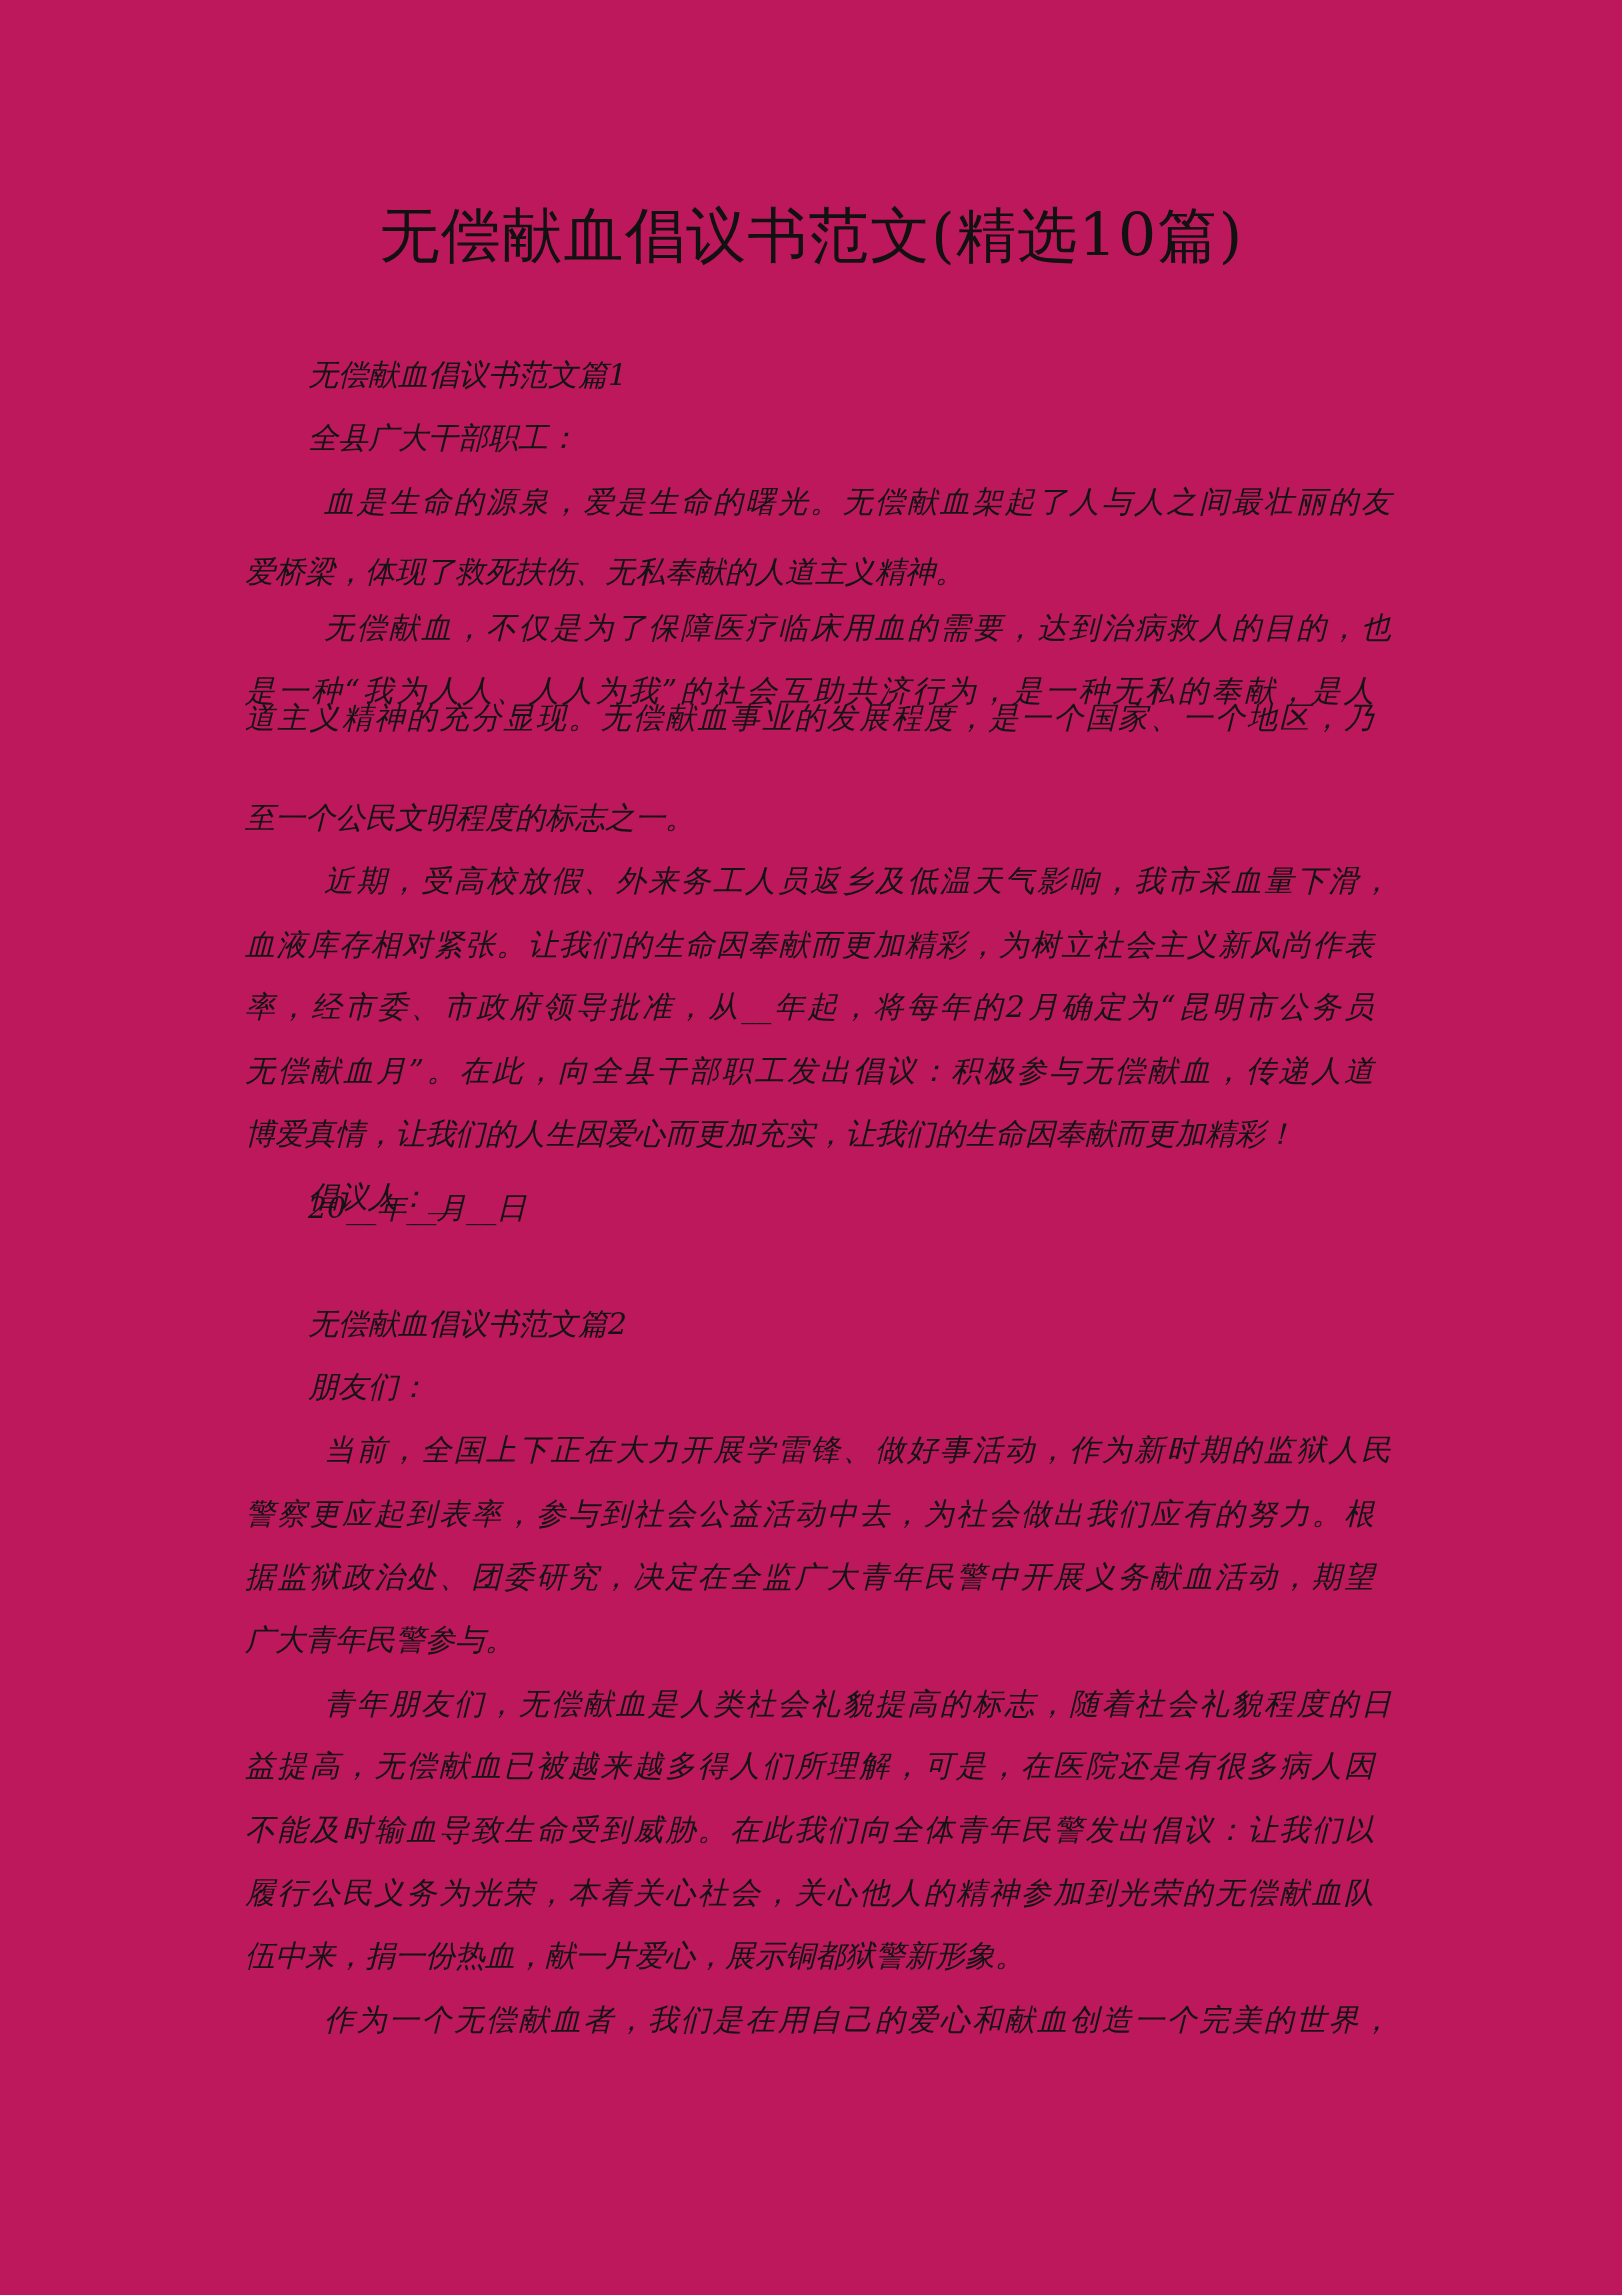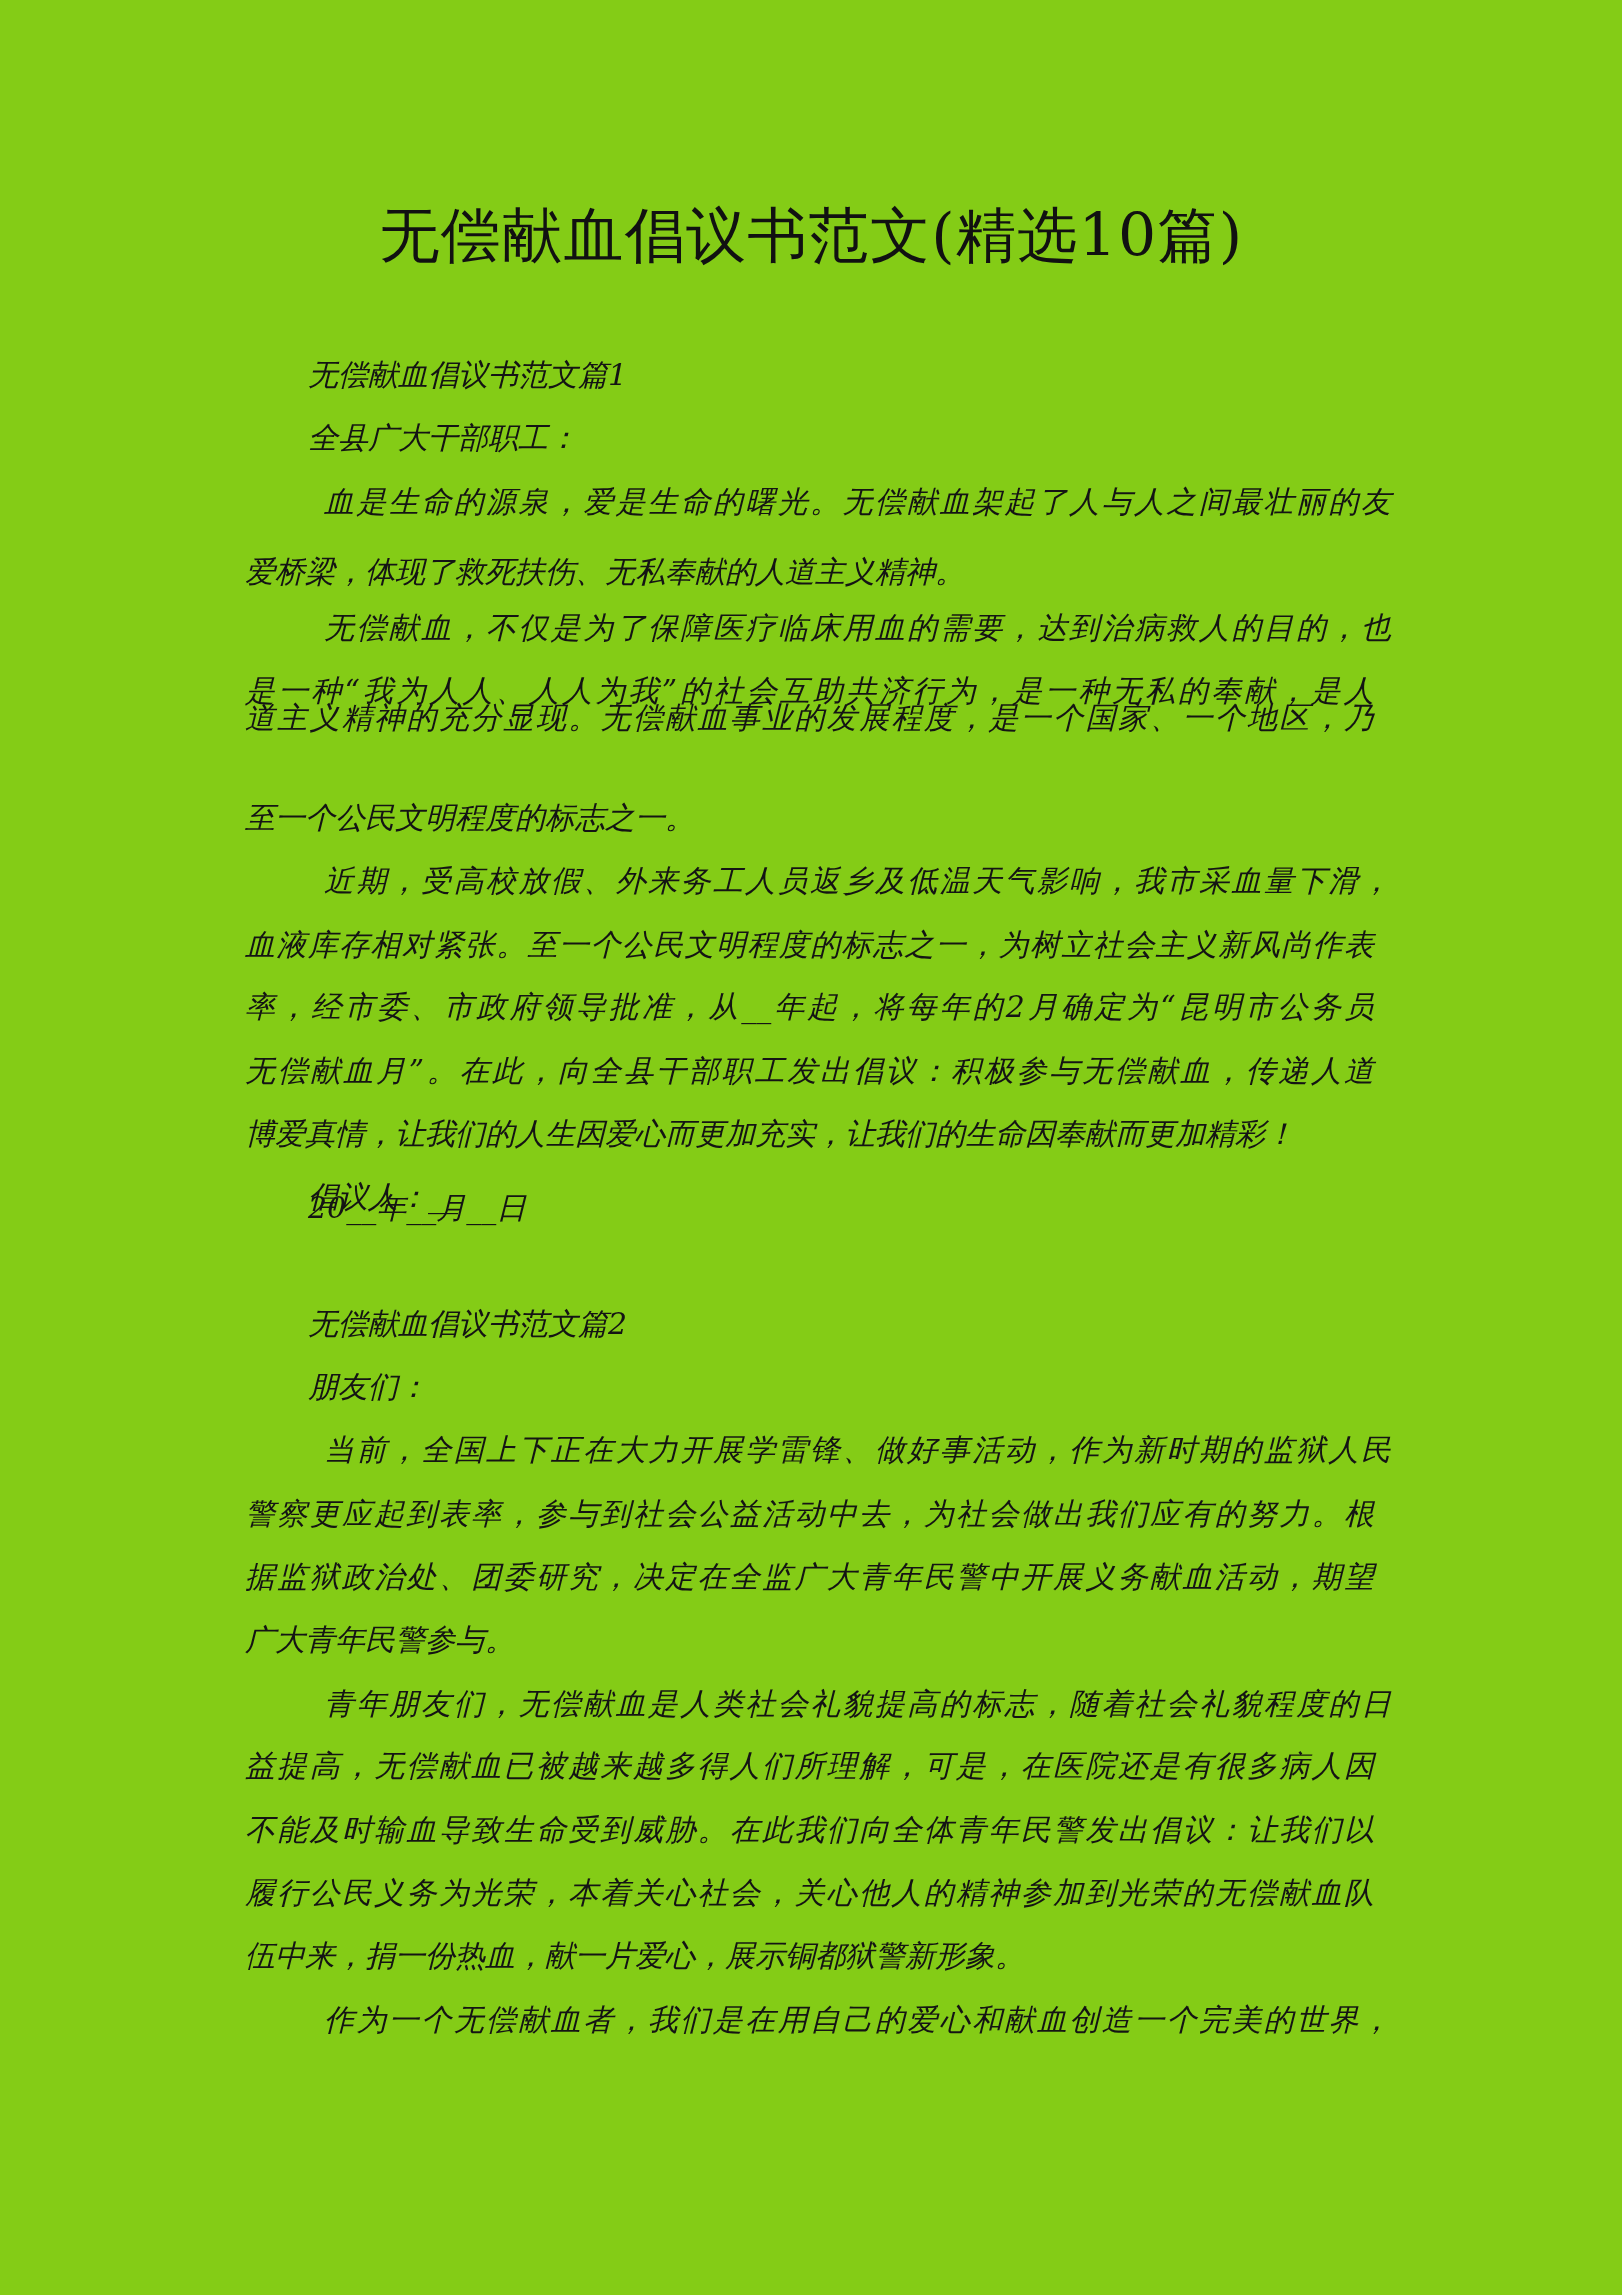--- a/index.html
+++ b/index.html
@@ -1,17 +1,17 @@
 <!DOCTYPE html>
 <html style="font-size:10.5px"><head>
 <meta charset="utf-8">
 <style>
   html, body { margin: 0; padding: 0; background: #ffffff; }
   body { width: 1623px; height: 2295px; position: relative; overflow: hidden; }
-  .page { position: absolute; left: 0; top: 0; width: 1623px; height: 2295px; background: #84cc16; }
+  .page { position: absolute; left: 0; top: 0; width: 1623px; height: 2295px; background: #be185d; }
   .title {
     position: absolute; left: 0; width: 1623px; top: 196px;
     text-align: center;
     font-family: "DejaVu Serif", "Liberation Serif", serif;
     font-size: 60px; line-height: 79px; color: #111;
     letter-spacing: 1.3px;
   }
   .line {
     position: absolute;
     font-family: "DejaVu Serif", "Liberation Serif", serif;
@@ -36,21 +36,21 @@
 
   <div class="line indent justify" style="top:482px">血是生命的源泉，爱是生命的曙光。无偿献血架起了人与人之间最壮丽的友</div>
   <div class="line flush" style="top:552px">爱桥梁，体现了救死扶伤、无私奉献的人道主义精神。</div>
 
   <div class="line indent justify" style="top:608px">无偿献血，不仅是为了保障医疗临床用血的需要，达到治病救人的目的，也</div>
   <div class="line flush justify" style="top:671px">是一种“我为人人、人人为我”的社会互助共济行为，是一种无私的奉献，是人</div>
   <div class="line flush justify" style="top:698px">道主义精神的充分显现。无偿献血事业的发展程度，是一个国家、一个地区，乃</div>
   <div class="line flush" style="top:798px">至一个公民文明程度的标志之一。</div>
 
   <div class="line indent justify" style="top:861px">近期，受高校放假、外来务工人员返乡及低温天气影响，我市采血量下滑，</div>
-  <div class="line flush justify" style="top:925px">血液库存相对紧张。至一个公民文明程度的标志之一，为树立社会主义新风尚作表</div>
+  <div class="line flush justify" style="top:925px">血液库存相对紧张。让我们的生命因奉献而更加精彩，为树立社会主义新风尚作表</div>
   <div class="line flush justify" style="top:987px">率，经市委、市政府领导批准，从__年起，将每年的2月确定为“昆明市公务员</div>
   <div class="line flush justify" style="top:1051px">无偿献血月”。在此，向全县干部职工发出倡议：积极参与无偿献血，传递人道</div>
   <div class="line flush" style="top:1114px">博爱真情，让我们的人生因爱心而更加充实，让我们的生命因奉献而更加精彩！</div>
 
   <div class="line indent" style="top:1177px">倡议人：__</div>
   <div class="line indent" style="top:1188px">20__年__月__日</div>
 
   <div class="line indent" style="top:1304px">无偿献血倡议书范文篇2</div>
   <div class="line indent" style="top:1367px">朋友们：</div>
 

